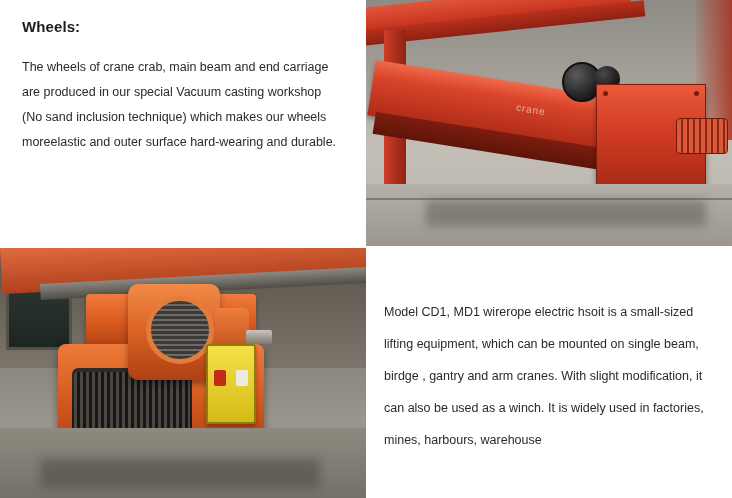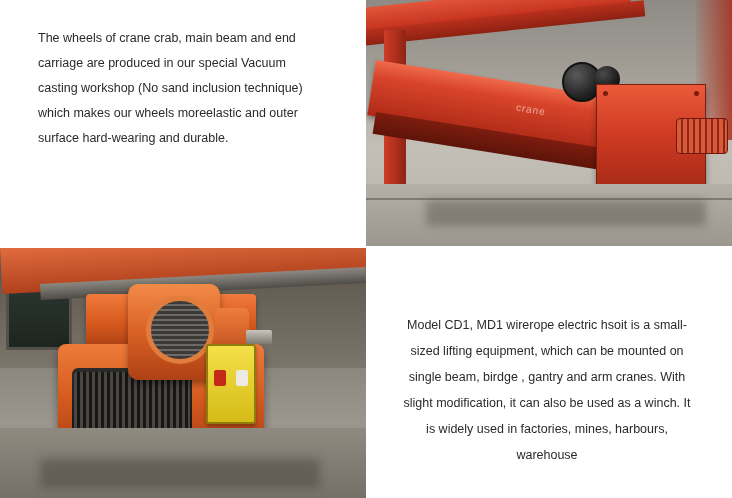--- a/index.html
+++ b/index.html
@@ -33,25 +33,24 @@
     font-size: 15px;
     font-weight: bold;
     color: #1b1b1b;
     margin: 8px 0 20px 0;
     letter-spacing: 0.1px;
   }
   .body-text {
     font-size: 12.5px;
     line-height: 25px;
     color: #2a2a2a;
-    margin: 16px;
+    margin: 0;
   }
   .body-text.br {
-    line-height: 26px;
-    text-align: center;
+    line-height: 32px;
   }
 
   
   .img {
     position: relative;
     width: 100%;
     height: 100%;
     overflow: hidden;
   }
 
@@ -274,20 +273,21 @@
     background: rgba(50,46,42,0.35);
     filter: blur(5px);
   }
 </style>
 </head>
 <body>
 
 <div class="page">
 
   <div class="cell cell-text-tl">
+    <div class="heading">Wheels:</div>
     <p class="body-text">The wheels of crane crab, main beam and end carriage are produced in our special Vacuum casting workshop (No sand inclusion technique) which makes our wheels moreelastic and outer surface hard-wearing and durable.</p>
   </div>
 
   <div class="cell cell-img-tr">
     <div class="img">
       <div class="tr-sky"></div>
       <div class="tr-backwall"></div>
       <div class="tr-beam-top"></div>
       <div class="tr-beam-top2"></div>
       <div class="tr-column"></div>

